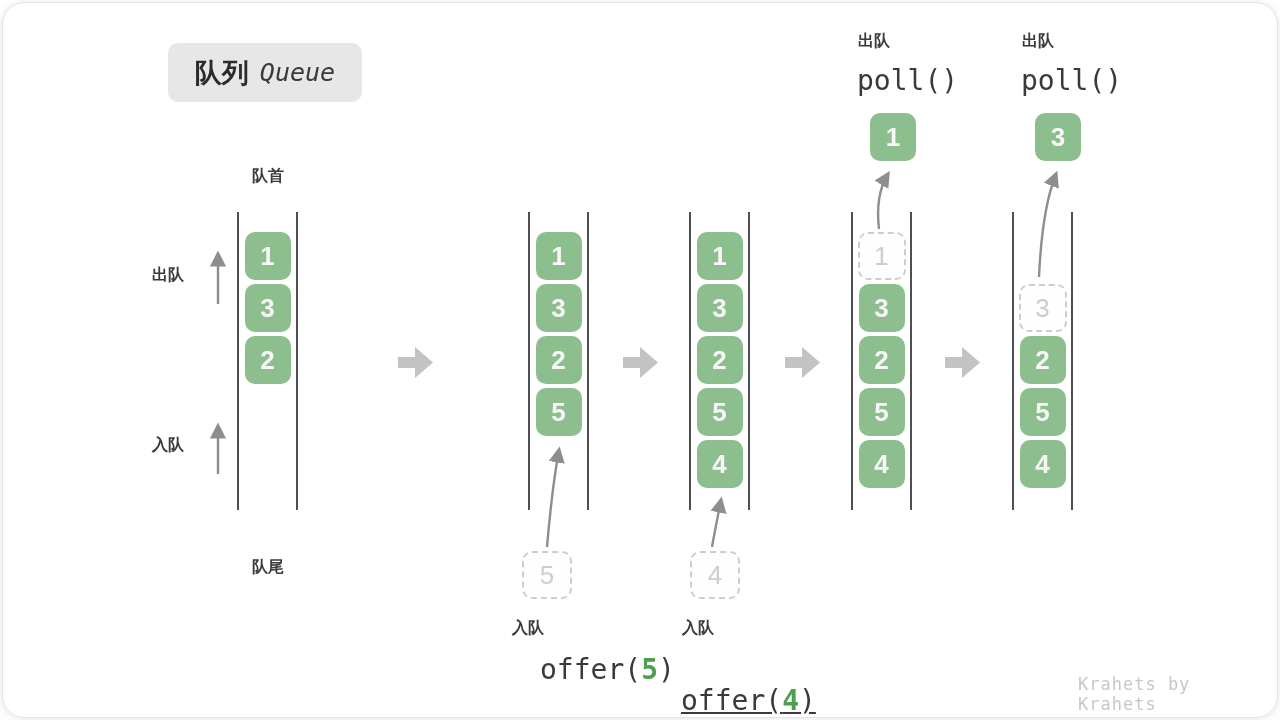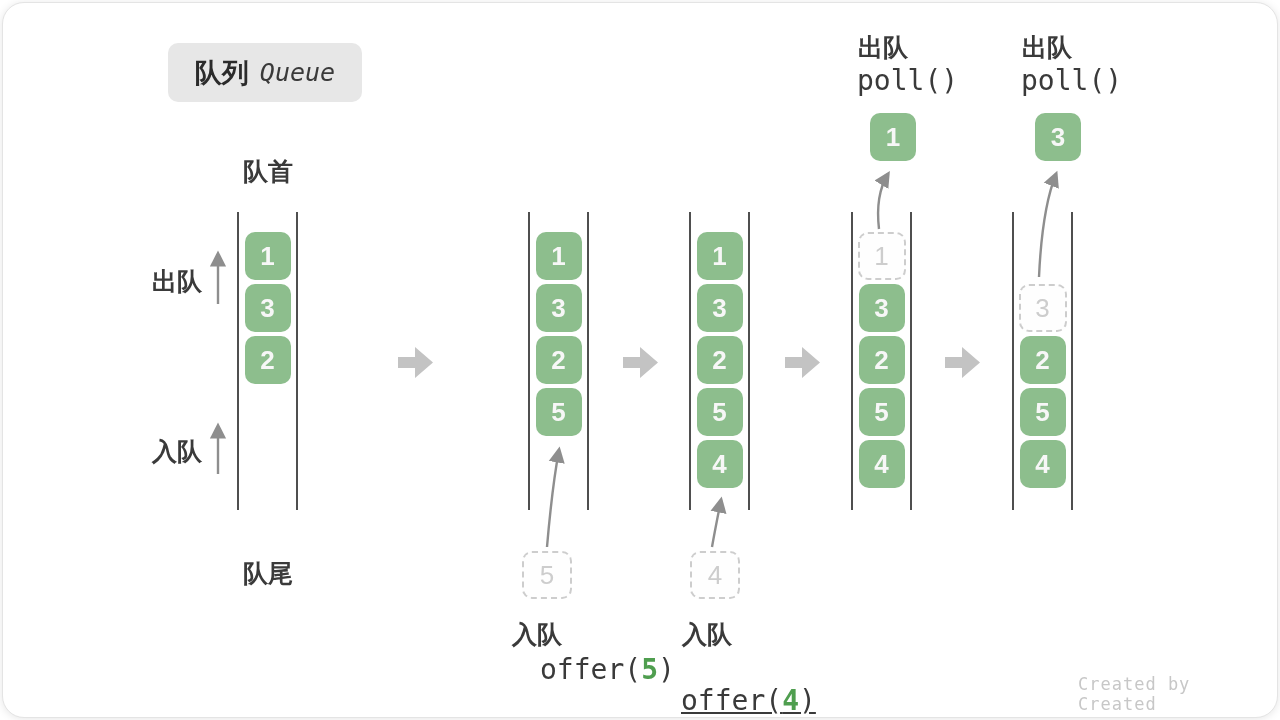--- a/index.html
+++ b/index.html
@@ -7,21 +7,21 @@
   .card{position:absolute;left:2px;top:2px;width:1274px;height:714px;background:#fff;
     border:1px solid #e4e4e4;border-radius:22px;box-shadow:0 1px 8px rgba(0,0,0,.10);}
   .canvas{position:absolute;inset:0;}
 
   
   .badge{position:absolute;left:168px;top:43px;width:194px;height:59px;background:var(--badge-bg,#e7e7e7);
     border-radius:10px;display:flex;align-items:center;justify-content:center;gap:11px;}
   .badge .zh{font-size:27px;font-weight:bold;color:#2b2b2b;}
   .badge .en{font-family:"DejaVu Sans Mono",monospace;font-size:25px;color:#3a3a3a;font-style:italic;}
 
-  .zh-label{position:absolute;font-size:25px;font-weight:bold;color:var(--label-color,#3a3a3a);white-space:nowrap;}
+  .zh-label{position:absolute;font-size:16px;font-weight:bold;color:var(--label-color,#3a3a3a);white-space:nowrap;}
   .code{position:absolute;font-family:"DejaVu Sans Mono",monospace;font-size:28px;color:#3a3a3a;white-space:nowrap;}
   .code .arg{color:var(--code-green,#4f9e4f);font-weight:bold;}
 
   
   .qcol{position:absolute;top:212px;height:298px;width:57px;
     border-left:2px solid var(--line-color,#4f4f4f);border-right:2px solid var(--line-color,#4f4f4f);}
   .cell{position:absolute;left:50%;transform:translateX(-50%);width:46px;height:48px;border-radius:10px;
     background:var(--box-green,#8dbe8d);color:#f7f7f7;font-size:26px;font-weight:bold;
     display:flex;align-items:center;justify-content:center;}
   .r0{top:20px}.r1{top:72px}.r2{top:124px}.r3{top:176px}.r4{top:228px}
@@ -40,21 +40,21 @@
 <body>
 
 <div class="card"></div>
 <div class="canvas">
 
   <div class="badge">
     <span class="zh">队列</span>
     <span class="en">Queue</span>
   </div>
 
-  <div class="zh-label" style="left:268px;top:155px;transform:translateX(-50%);font-family:Liberation Serif, serif;">队首</div>
+  <div class="zh-label" style="left:268px;top:166px;transform:translateX(-50%);font-family:Liberation Serif, serif;">队首</div>
   <div class="zh-label" style="left:268px;top:557px;transform:translateX(-50%);">队尾</div>
 
   <div class="zh-label" style="left:152px;top:265px;">出队</div>
   <div class="zh-label" style="left:152px;top:435px;">入队</div>
 
   <div class="qcol" style="left:237px;">
     <div class="cell r0">1</div>
     <div class="cell r1">3</div>
     <div class="cell r2">2</div>
   </div>
@@ -123,14 +123,14 @@
     <path d="M1039,277 C1041,233 1046,199 1056,174" fill="none" stroke="#8e8e8e" stroke-width="2.4" marker-end="url(#ah)"></path>
 
     <g fill="#c3c3c3">
       <polygon points="398,357 415,357 415,347 433,362.5 415,378 415,368 398,368"></polygon>
       <polygon points="623,357 640,357 640,347 658,362.5 640,378 640,368 623,368"></polygon>
       <polygon points="785,357 802,357 802,347 820,362.5 802,378 802,368 785,368"></polygon>
       <polygon points="945,357 962,357 962,347 980,362.5 962,378 962,368 945,368"></polygon>
     </g>
   </svg>
 
-  <div class="watermark">Created by Created</div>
+  <div class="watermark">Krahets by Krahets</div>
 </div>
 
 </body></html>

